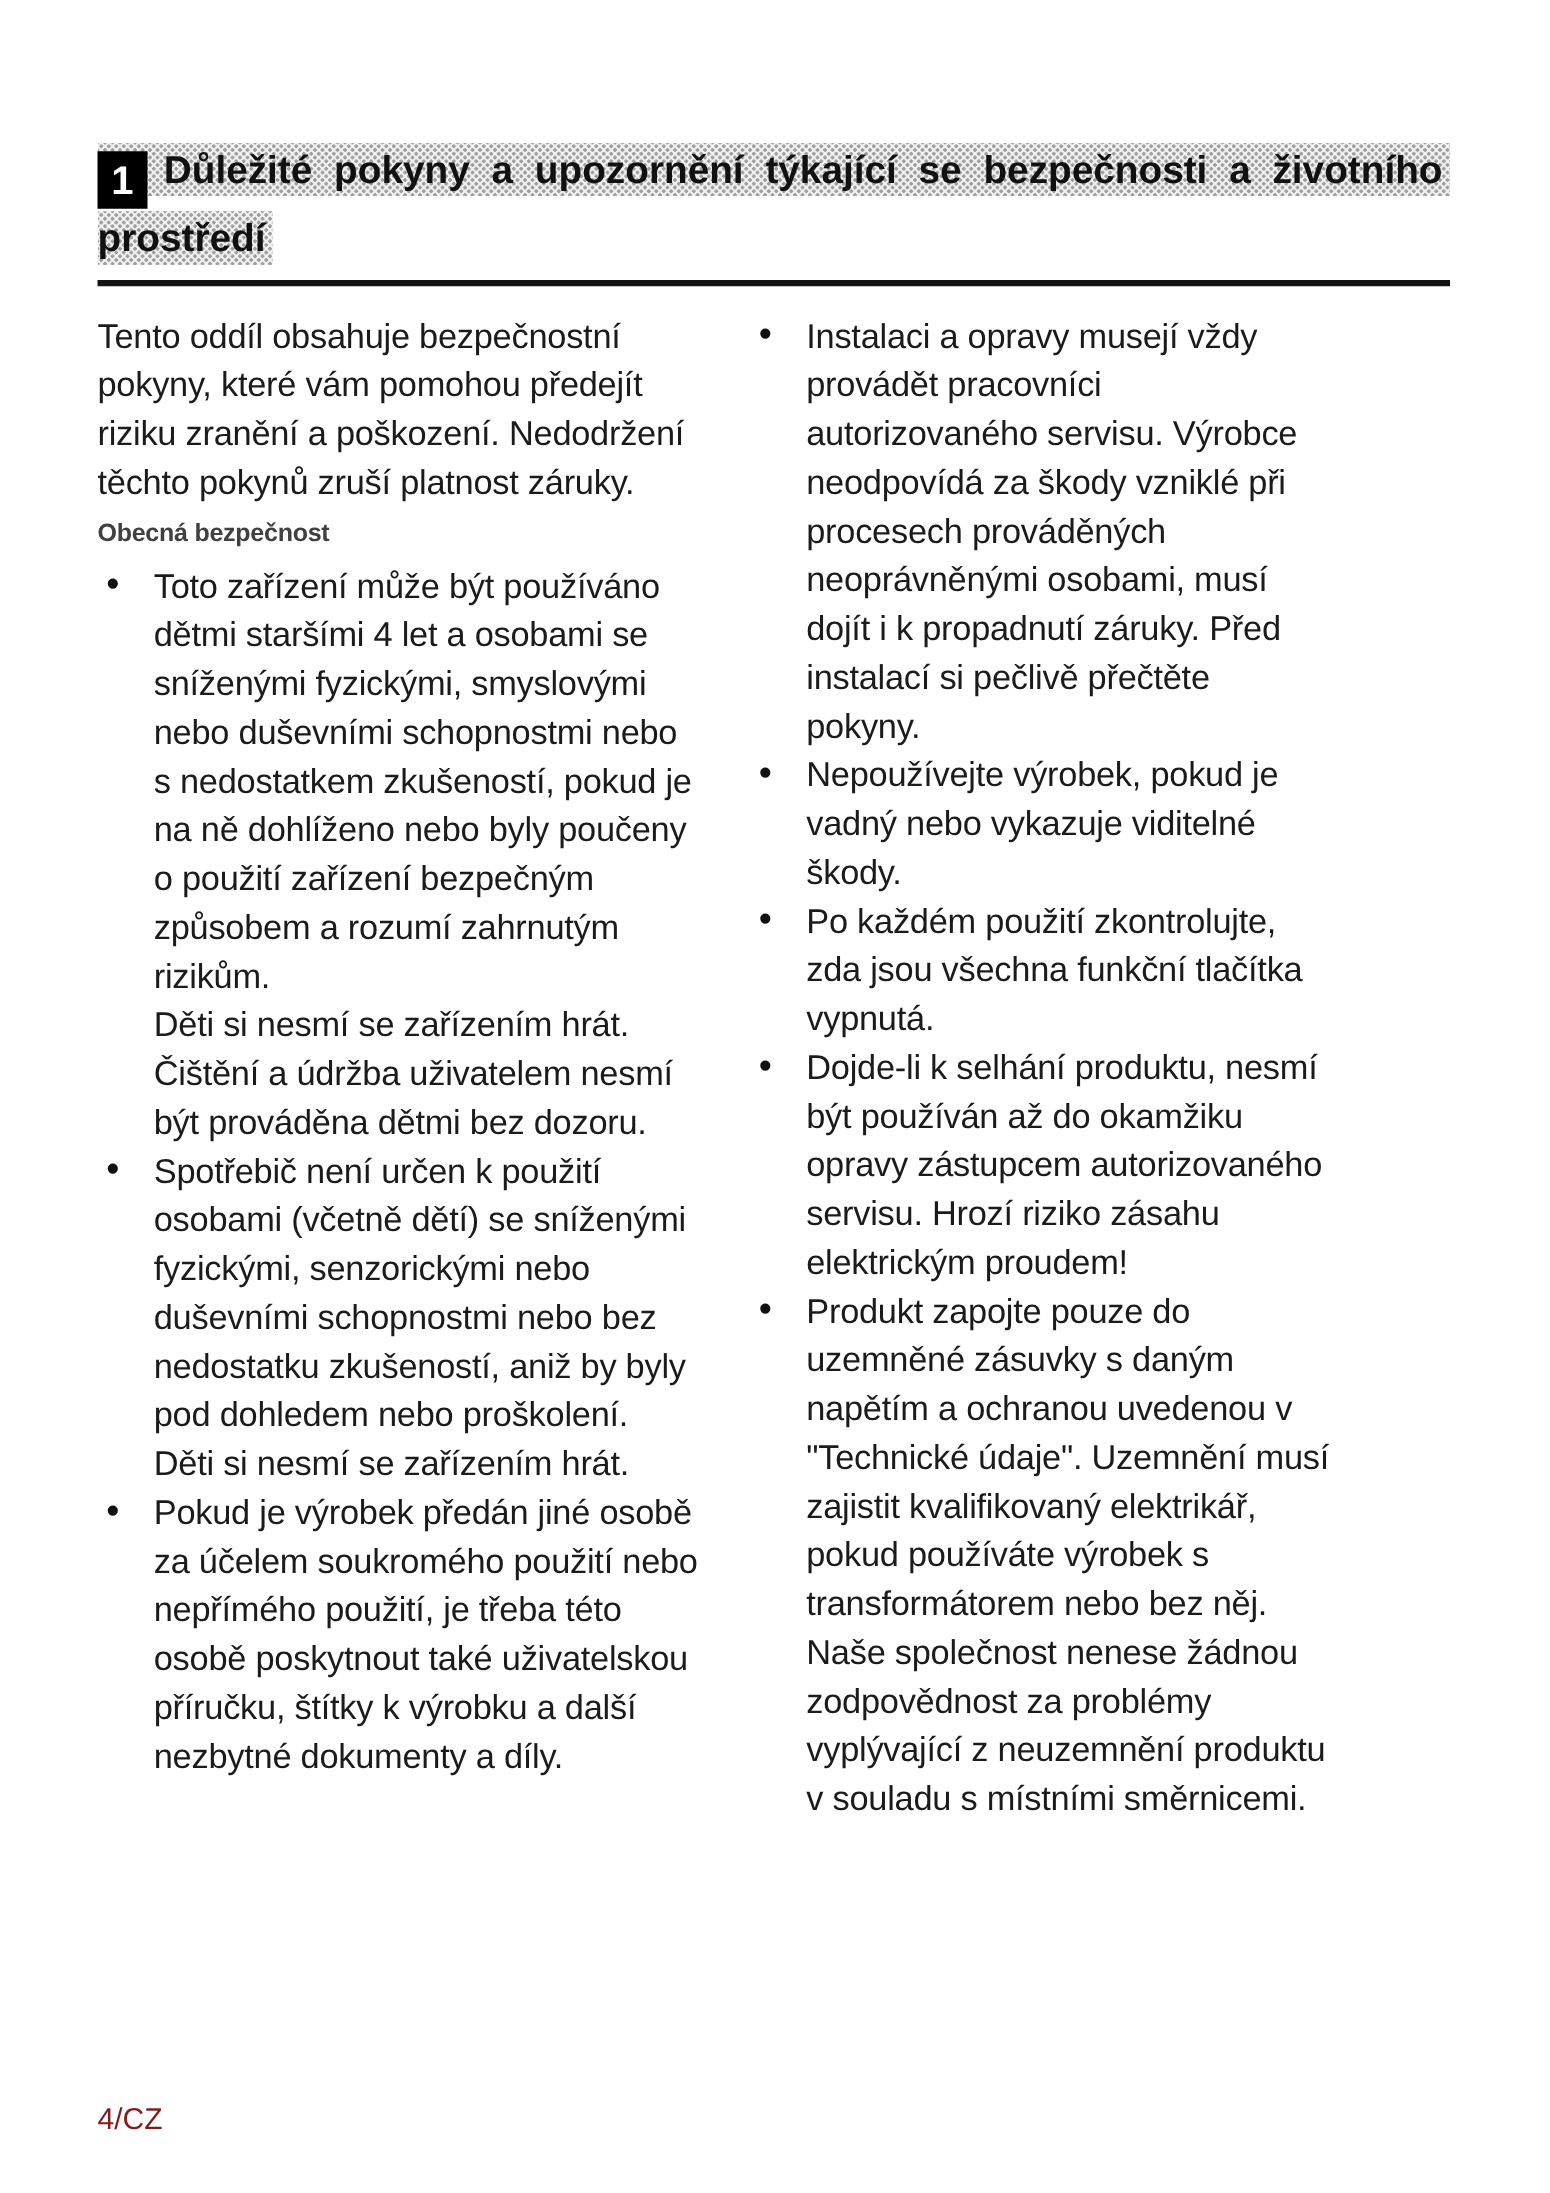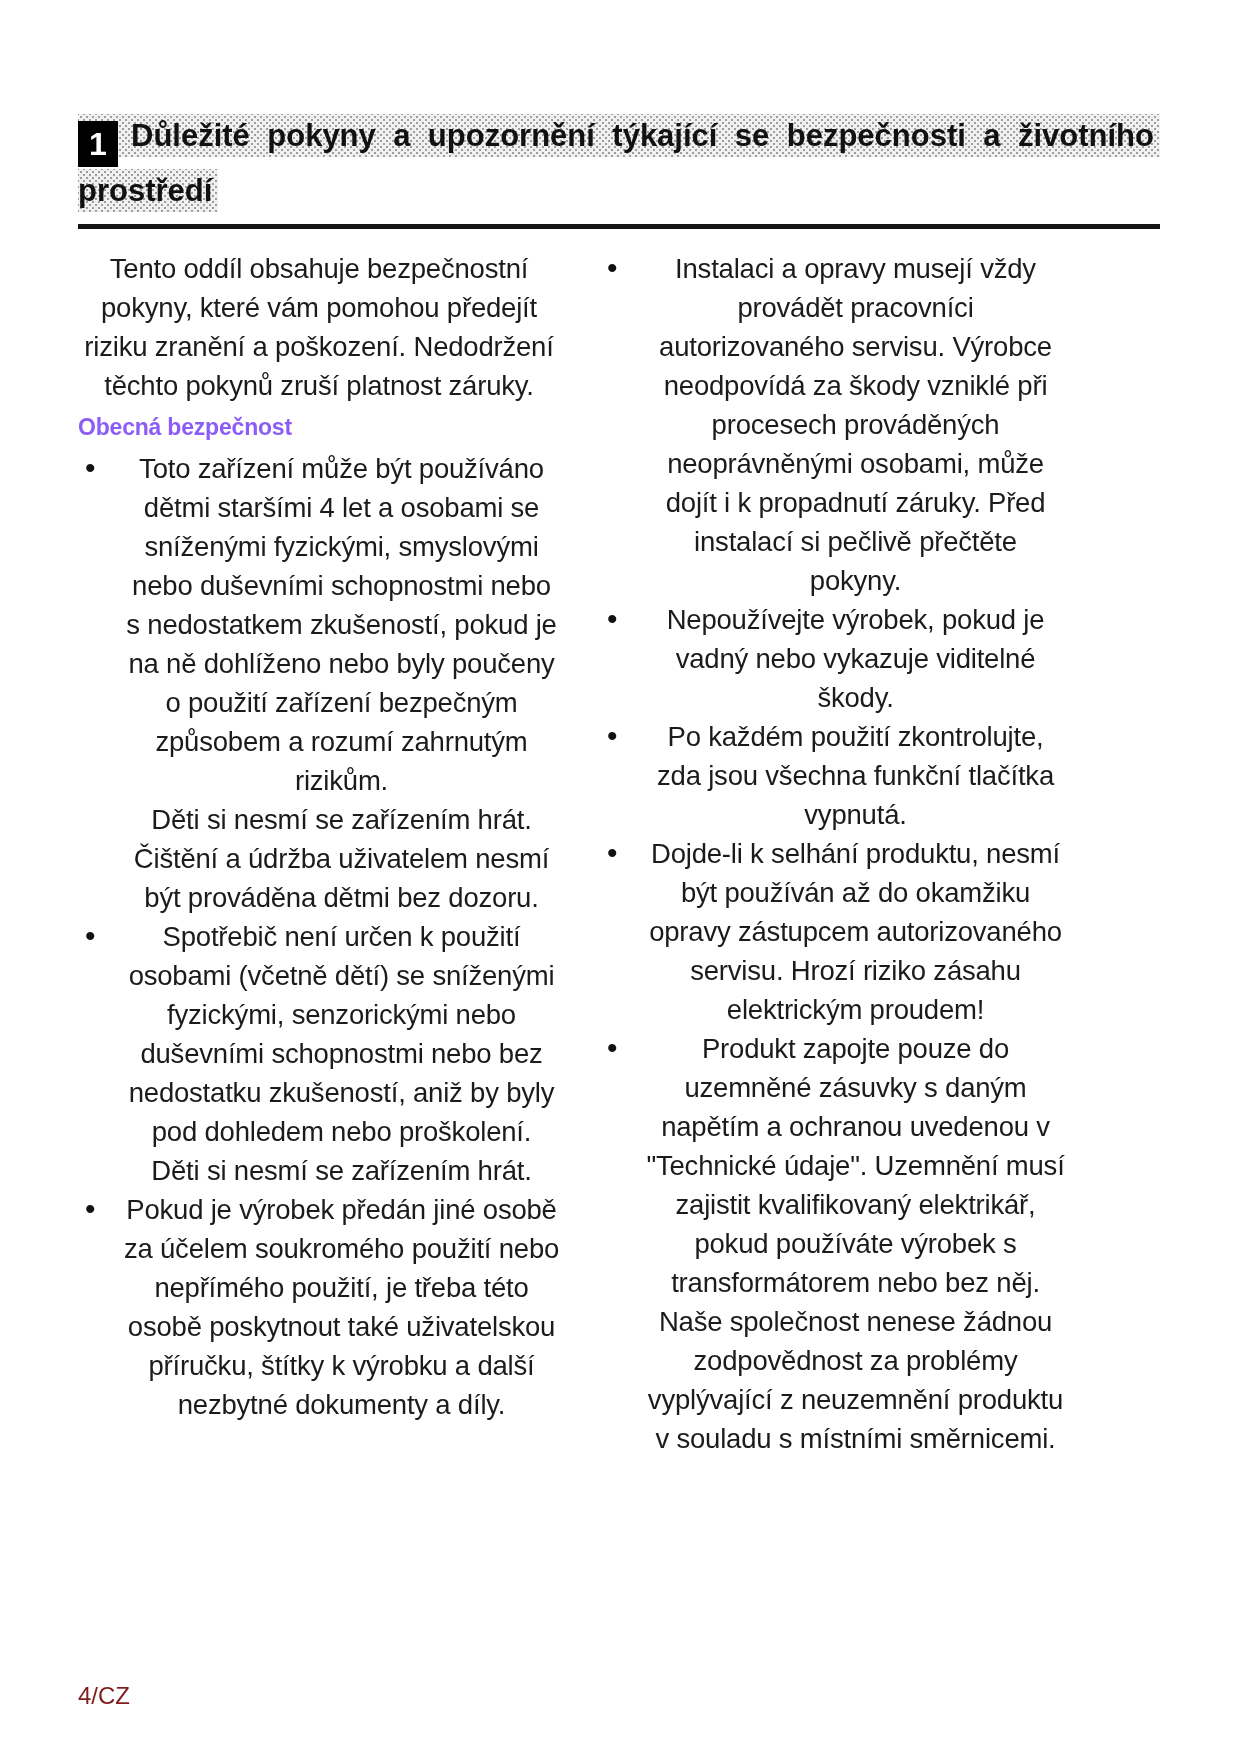--- a/index.html
+++ b/index.html
@@ -59,28 +59,28 @@
 
   
   .columns { display: flex; gap: 40px; }
   .col {
     font-size: 27.5px;
     line-height: 39px;
     letter-spacing: -0.2px;
   }
   .col-left  { width: 482px; }
   .col-right { width: 466px; }
-  .col p { margin: 0; text-align: center; }
+  .col p { margin: 0; }
   .intro { margin-bottom: 3px; }
   .sec-heading {
-    font-size: 23px;
+    font-size: 20px;
     font-weight: bold;
     line-height: 40px;
     margin: 2px 0 2px 0;
-    color: #8b5cf6;
+    color: #404040;
   }
   ul.bullets { list-style: none; }
   ul.bullets li {
     position: relative;
     padding-left: 45px;
   }
   .bullet-glyph {
     position: absolute;
     left: 7px;
     top: -1px;
@@ -131,21 +131,21 @@
           <p>Pokud je výrobek předán jiné osobě za účelem soukromého použití nebo nepřímého použití, je třeba této osobě poskytnout také uživatelskou příručku, štítky k výrobku a další nezbytné dokumenty a díly.</p>
         </li>
       </ul>
     </div>
 
     <div class="col col-right">
 
       <ul class="bullets">
         <li>
           <span class="bullet-glyph">•</span>
-          <p>Instalaci a opravy musejí vždy provádět pracovníci autorizovaného servisu. Výrobce neodpovídá za škody vzniklé při procesech prováděných neoprávněnými osobami, může dojít i k propadnutí záruky. Před instalací si pečlivě přečtěte pokyny.</p>
+          <p>Instalaci a opravy musejí vždy provádět pracovníci autorizovaného servisu. Výrobce neodpovídá za škody vzniklé při procesech prováděných neoprávněnými osobami, musí dojít i k propadnutí záruky. Před instalací si pečlivě přečtěte pokyny.</p>
         </li>
         <li>
           <span class="bullet-glyph">•</span>
           <p>Nepoužívejte výrobek, pokud je vadný nebo vykazuje viditelné škody.</p>
         </li>
         <li>
           <span class="bullet-glyph">•</span>
           <p>Po každém použití zkontrolujte, zda jsou všechna funkční tlačítka vypnutá.</p>
         </li>
       </ul>

